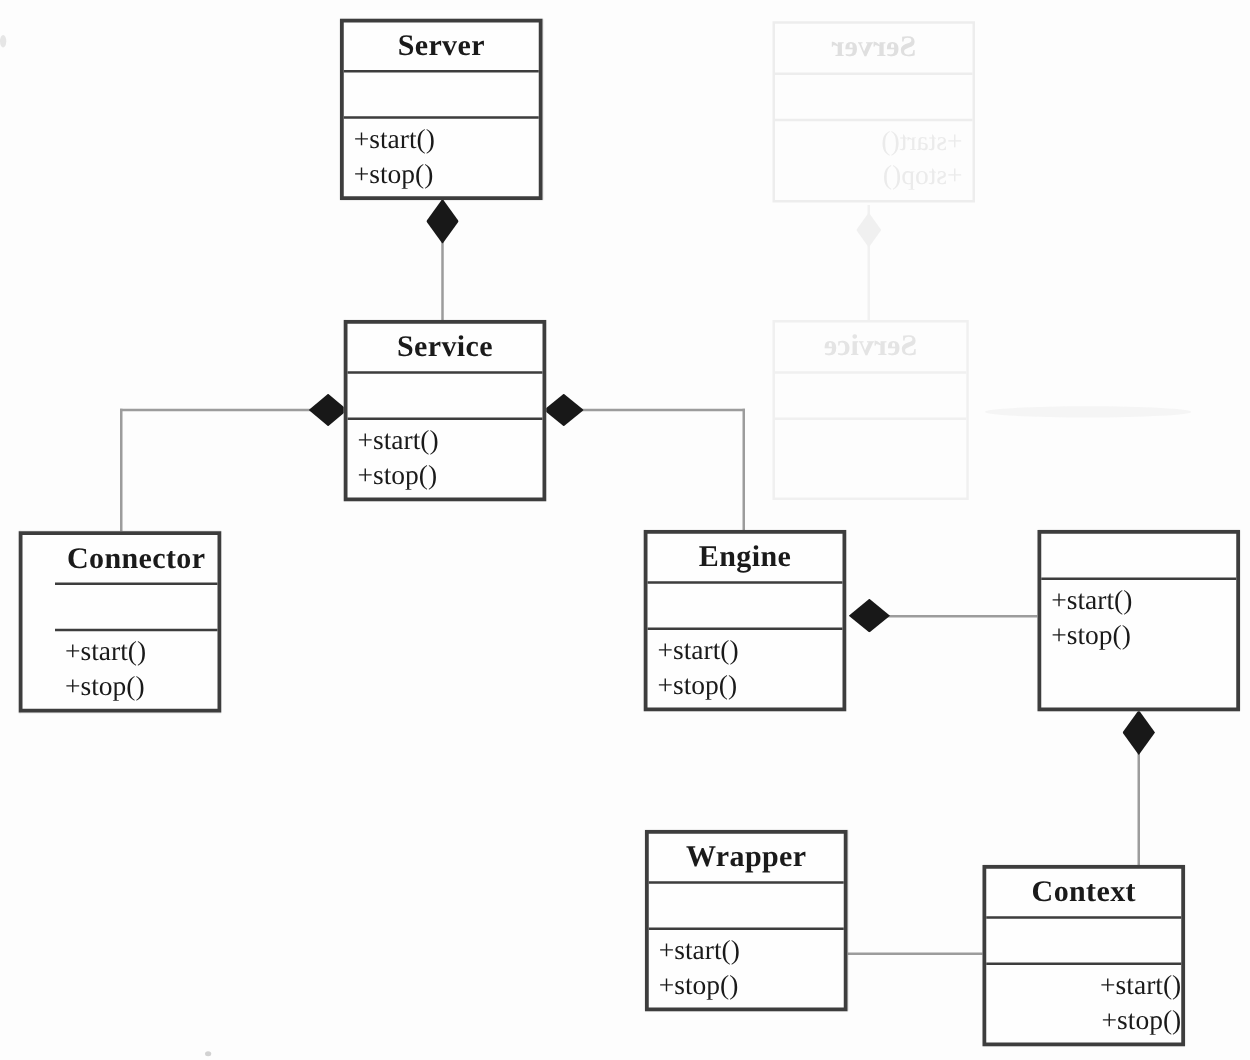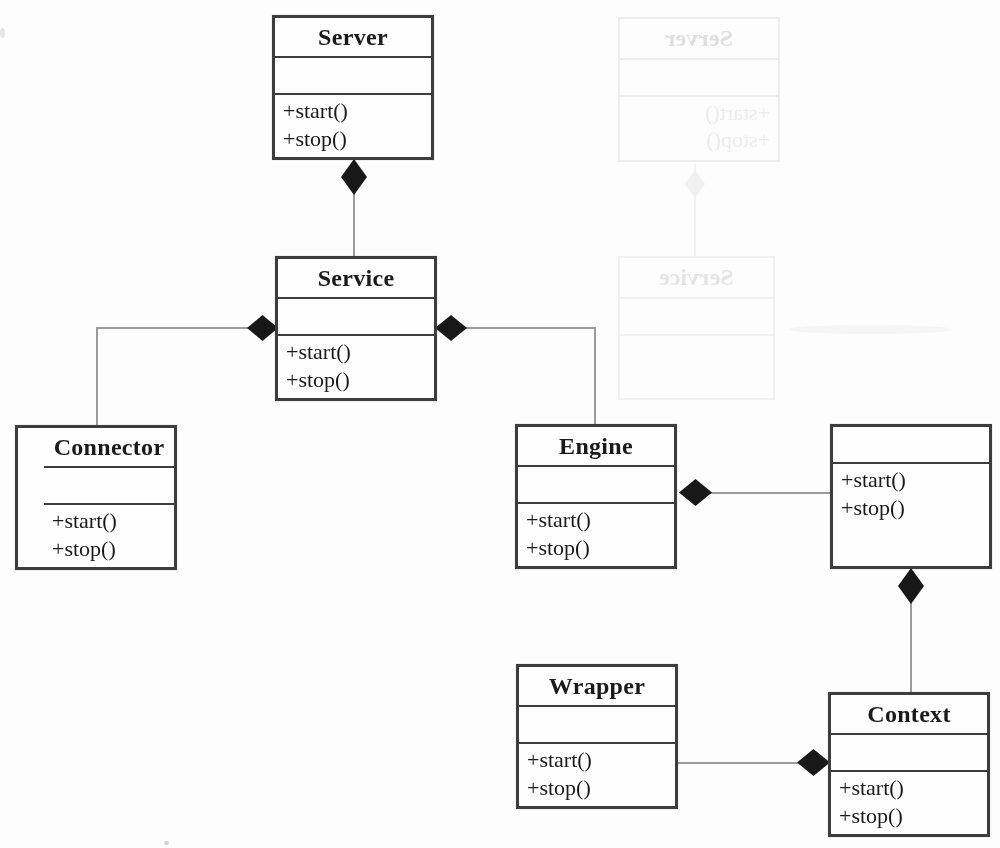--- a/index.html
+++ b/index.html
@@ -195,21 +195,21 @@
 
   <div class="uml-class" style="left:516px; top:664px;">
     <div class="uml-title">Wrapper</div>
     <div class="uml-attrs"></div>
     <div class="uml-ops">
       <div>+start()</div>
       <div>+stop()</div>
     </div>
   </div>
 
-  <div class="uml-class" style="left:828px; top:692px;">
+  <div class="uml-class" style="left:786px; top:692px;text-align:right;">
     <div class="uml-title">Context</div>
     <div class="uml-attrs"></div>
     <div class="uml-ops">
       <div>+start()</div>
       <div>+stop()</div>
     </div>
   </div>
 
 </div>
 

